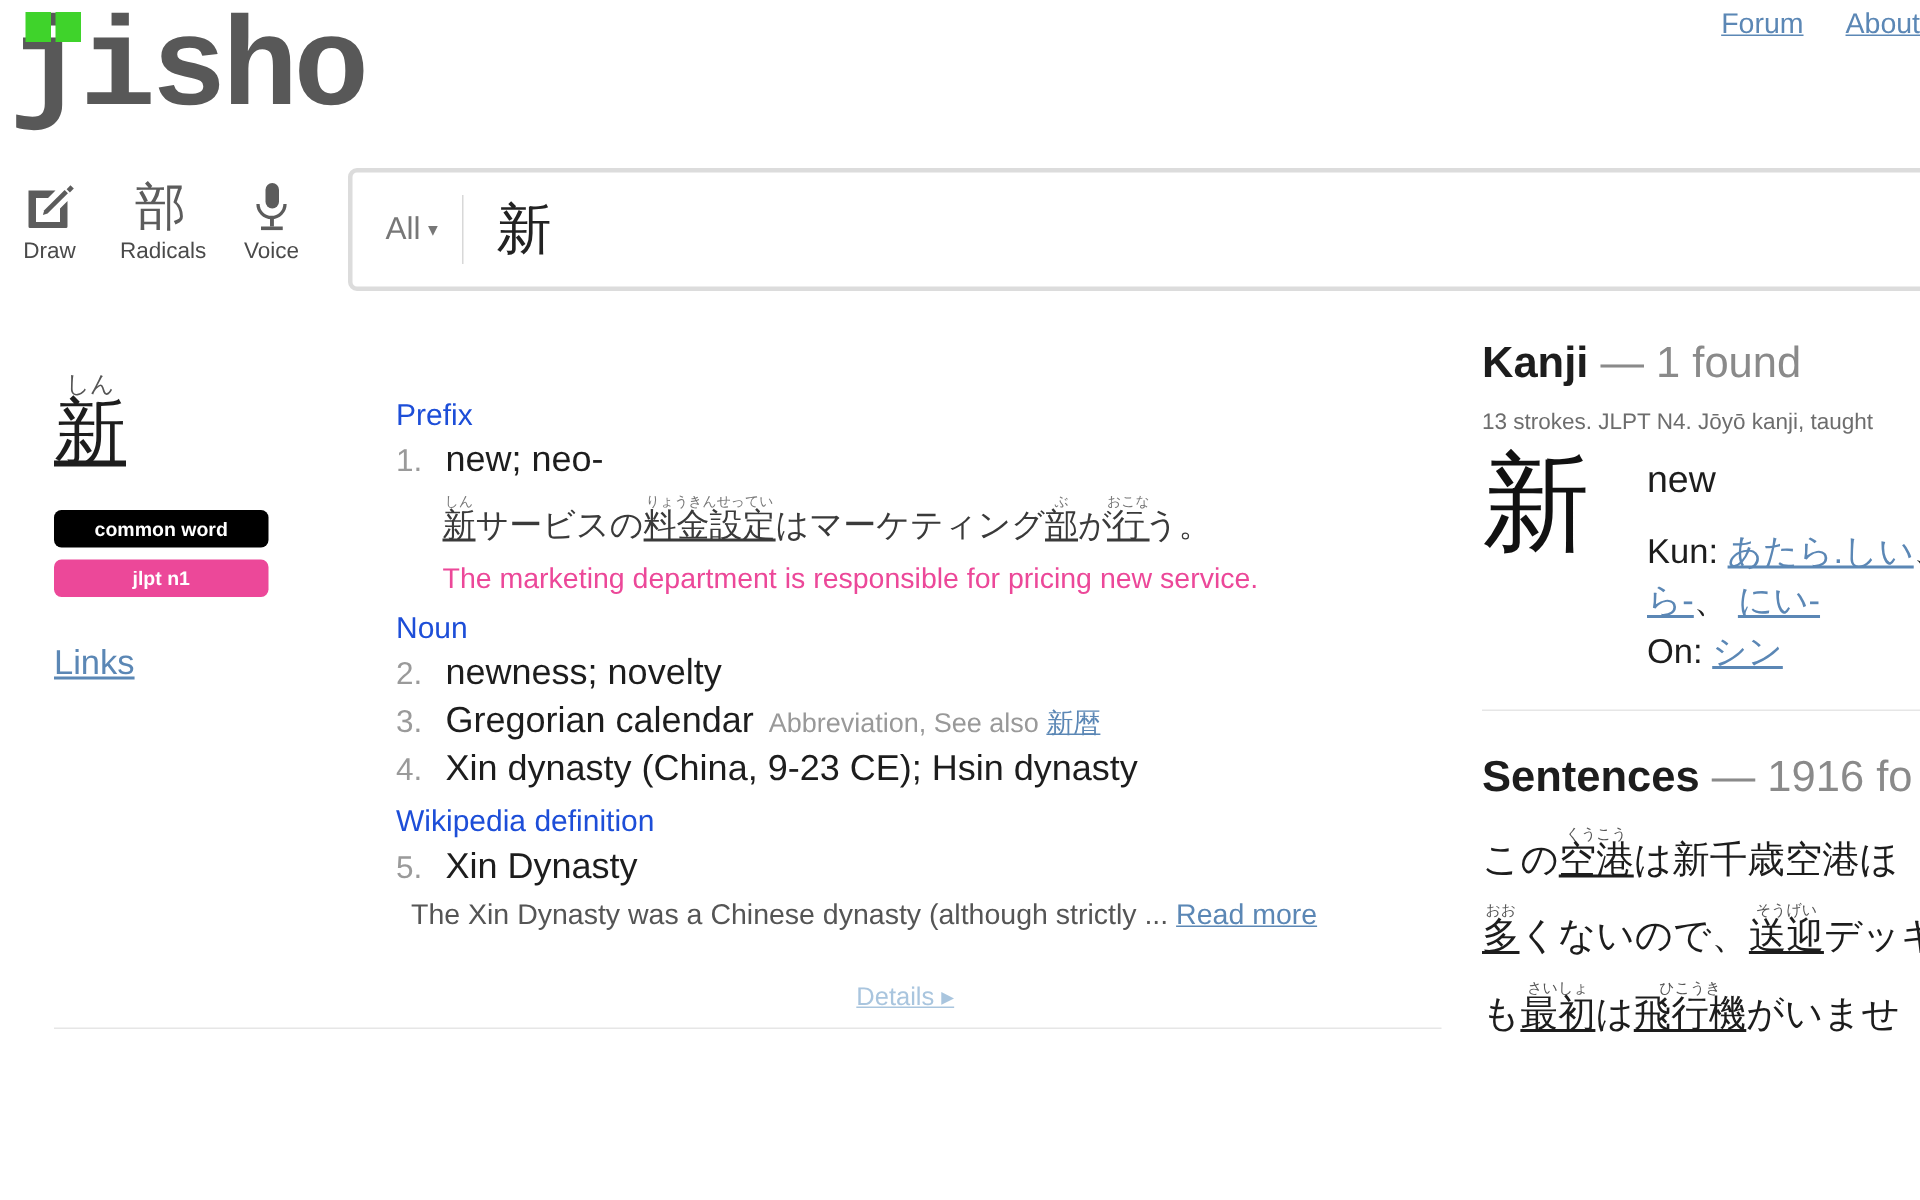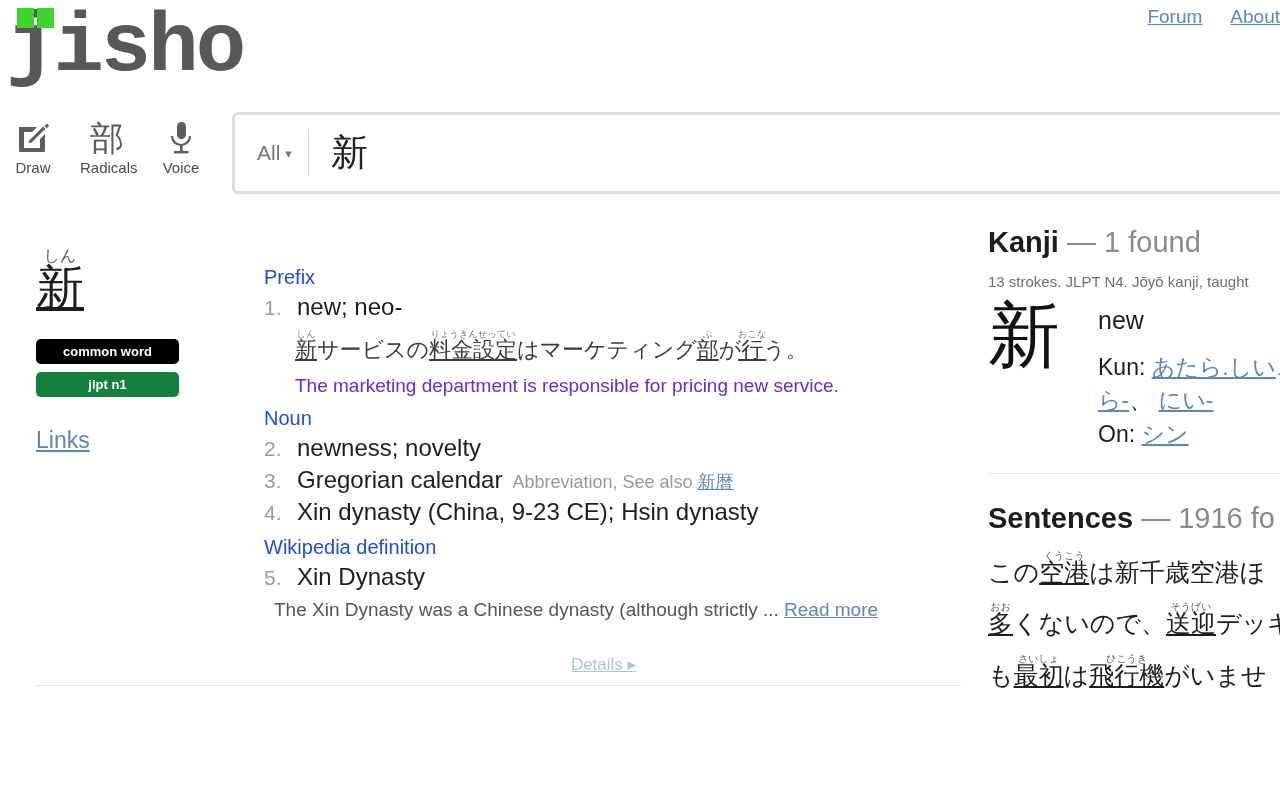--- a/index.html
+++ b/index.html
@@ -98,38 +98,38 @@
   .headword rt { font-size: 0.33em; color: #555; }
 
   .tags { margin-top: 22px; }
   .tag {
     display: block; width: 143px; margin-bottom: 8px;
     border-radius: 5px; text-align: center;
     font-size: 13px; font-weight: bold; color: #ffffff;
     padding: 5px 0;
   }
   .tag.common { background: #000000; }
-  .tag.jlpt { background: #15803d; }
+  .tag.jlpt { background: #ec4899; }
 
   .links-link {
     display: inline-block; margin-top: 22px;
     font-size: 23px; color: #5b87b5; text-decoration: underline; cursor: pointer;
   }
 
   .pos-label { font-size: 20px; color: #1d4ed8; margin: 10px 0 4px 0; }
   .sense { display: flex; align-items: baseline; margin-bottom: 4px; }
   .sense-num { font-size: 21px; color: #9a9a9a; width: 33px; flex: none; }
   .sense-def { font-size: 24px; color: #1d1d1d; }
   .sense-tags { font-size: 18px; color: #999999; margin-left: 10px; }
   .sense-tags a { color: #5b87b5; text-decoration: underline; cursor: pointer; }
 
   .example { margin: 8px 0 6px 31px; }
   .example-ja { font-family: "DejaVu Sans", sans-serif; font-size: 22px; color: #3a3a3a; line-height: 1.9; white-space: nowrap; }
   .example-ja rt { font-size: 0.42em; color: #777; }
-  .example-en { font-size: 19px; color: #6d28d9; margin-top: 4px; margin-left: 0px; }
+  .example-en { font-size: 19px; color: #ec4899; margin-top: 4px; margin-left: 0px; }
 
   .wiki-sense { display: flex; align-items: baseline; flex-wrap: wrap; }
   .wiki-title { font-size: 24px; color: #1d1d1d; }
   .wiki-body { font-size: 19px; color: #555555; margin-left: 10px; line-height: 1.95; }
   .wiki-body a { color: #5b87b5; text-decoration: underline; cursor: pointer; }
 
   .details-row { text-align: center; margin-top: 26px; padding-right: 18px; }
   .details-link { font-size: 17px; color: #a9c5de; text-decoration: underline; cursor: pointer; }
   .hr { border-top: 1px solid #e6e6e6; margin-top: 10px; }
 

